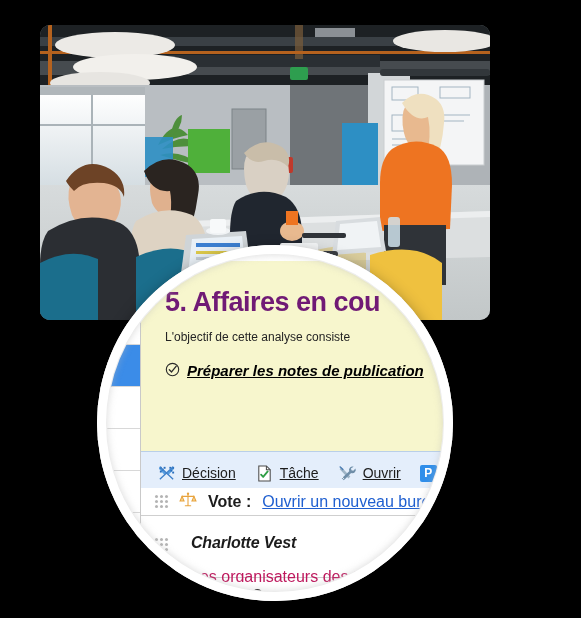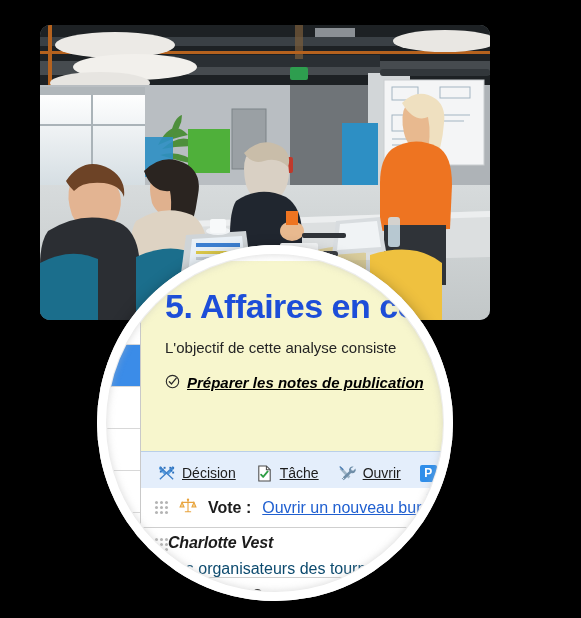--- a/index.html
+++ b/index.html
@@ -125,29 +125,29 @@
   .note-body {
     position: absolute;
     left: 46px;
     top: 0;
     right: 0;
     height: 190px;
     background: #f7f6cd;
     padding: 26px 16px 10px 24px;
   }
   .note-title {
-    font-size: 34px;
-    font-weight: bold;
-    color: #1d4ed8;
+    font-size: 27px;
+    font-weight: bold;
+    color: #701a75;
     letter-spacing: -0.5px;
     white-space: nowrap;
     margin-bottom: 12px;
   }
   .note-desc {
-    font-size: 15px;
+    font-size: 12px;
     line-height: 1.32;
     color: #242424;
     white-space: nowrap;
   }
   .note-links { margin-top: 16px; }
   .note-link-row {
     display: flex;
     align-items: center;
     gap: 7px;
     margin-bottom: 13px;
@@ -206,21 +206,21 @@
     justify-content: center;
     border-radius: 2px;
   }
 
   
   .vote-row {
     position: absolute;
     left: 46px;
     top: 227px;
     right: 0;
-    height: 40px;
+    height: 28px;
     background: #ffffff;
     border-bottom: 1px solid #cfcfcf;
     display: flex;
     align-items: center;
     padding-left: 14px;
     gap: 11px;
     white-space: nowrap;
   }
   .drag-dots {
     display: grid;
@@ -245,34 +245,34 @@
     position: absolute;
     left: 46px;
     top: 267px;
     right: 0;
     height: 50px;
     background: #ffffff;
     border-bottom: 1px solid #cfcfcf;
     display: flex;
     align-items: flex-start;
     padding: 6px 0 0 14px;
-    gap: 0;
+    gap: 23px;
     white-space: nowrap;
   }
   .author-name {
     font-size: 16px;
     font-weight: bold;
     font-style: italic;
     color: #1c1c1c;
     letter-spacing: -0.2px;
   }
   .author-text {
     font-size: 16px;
-    color: #0c4a6e;
-    margin-top: 8px;
+    color: #be185d;
+    margin-top: 16px;
   }
   .tail-row {
     position: absolute;
     left: 46px;
     top: 321px;
     right: 0;
     height: 30px;
     background: #ffffff;
     padding-left: 72px;
     white-space: nowrap;

